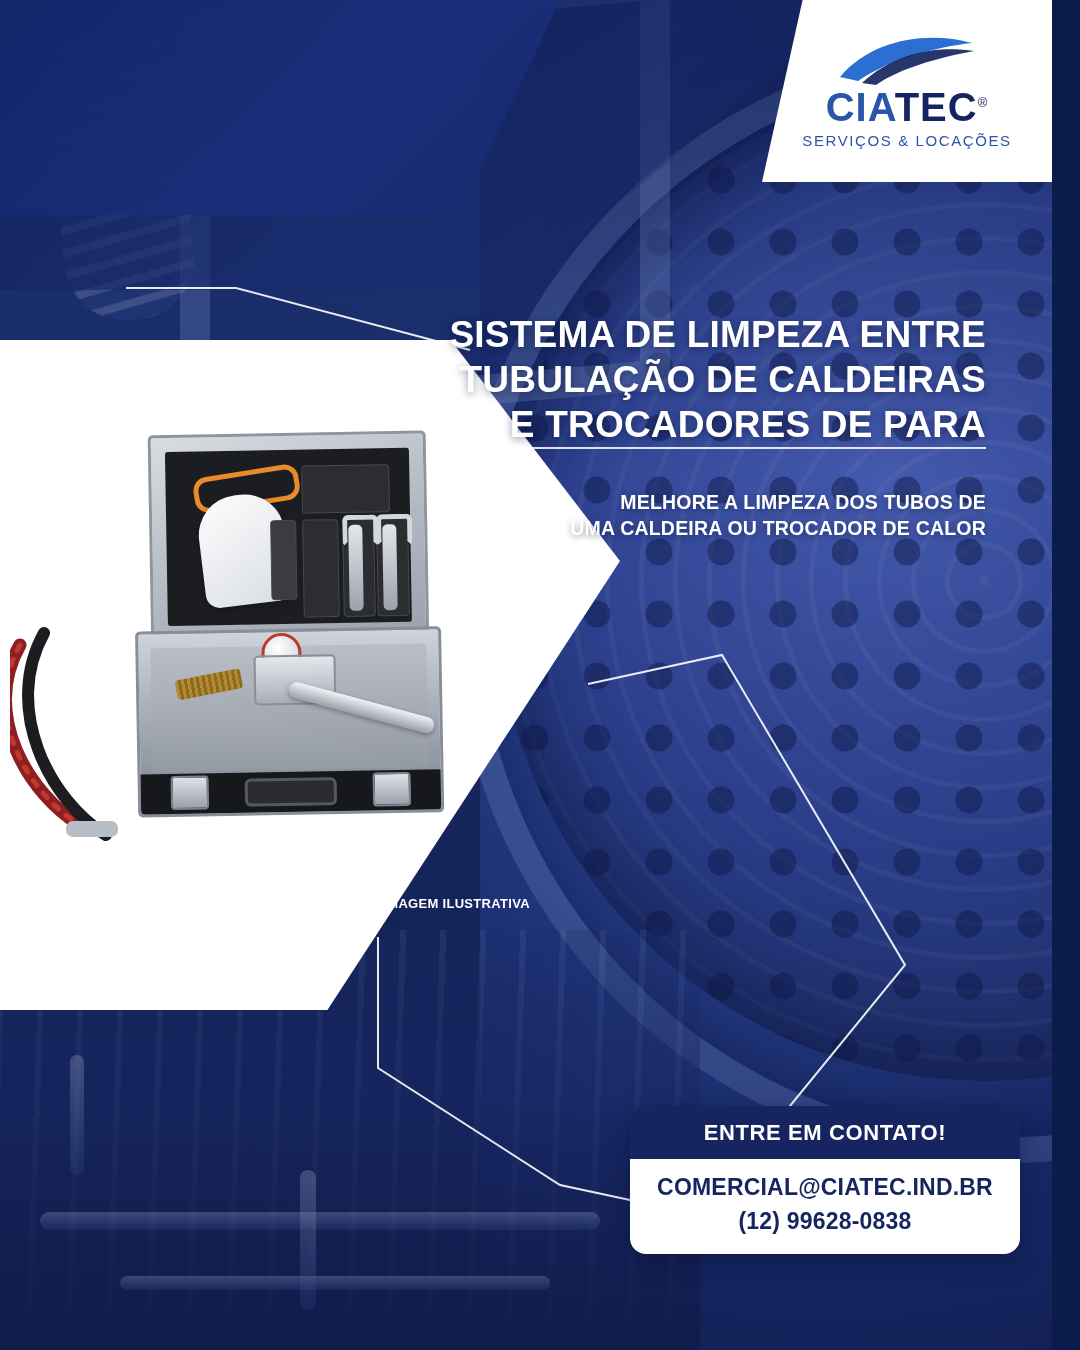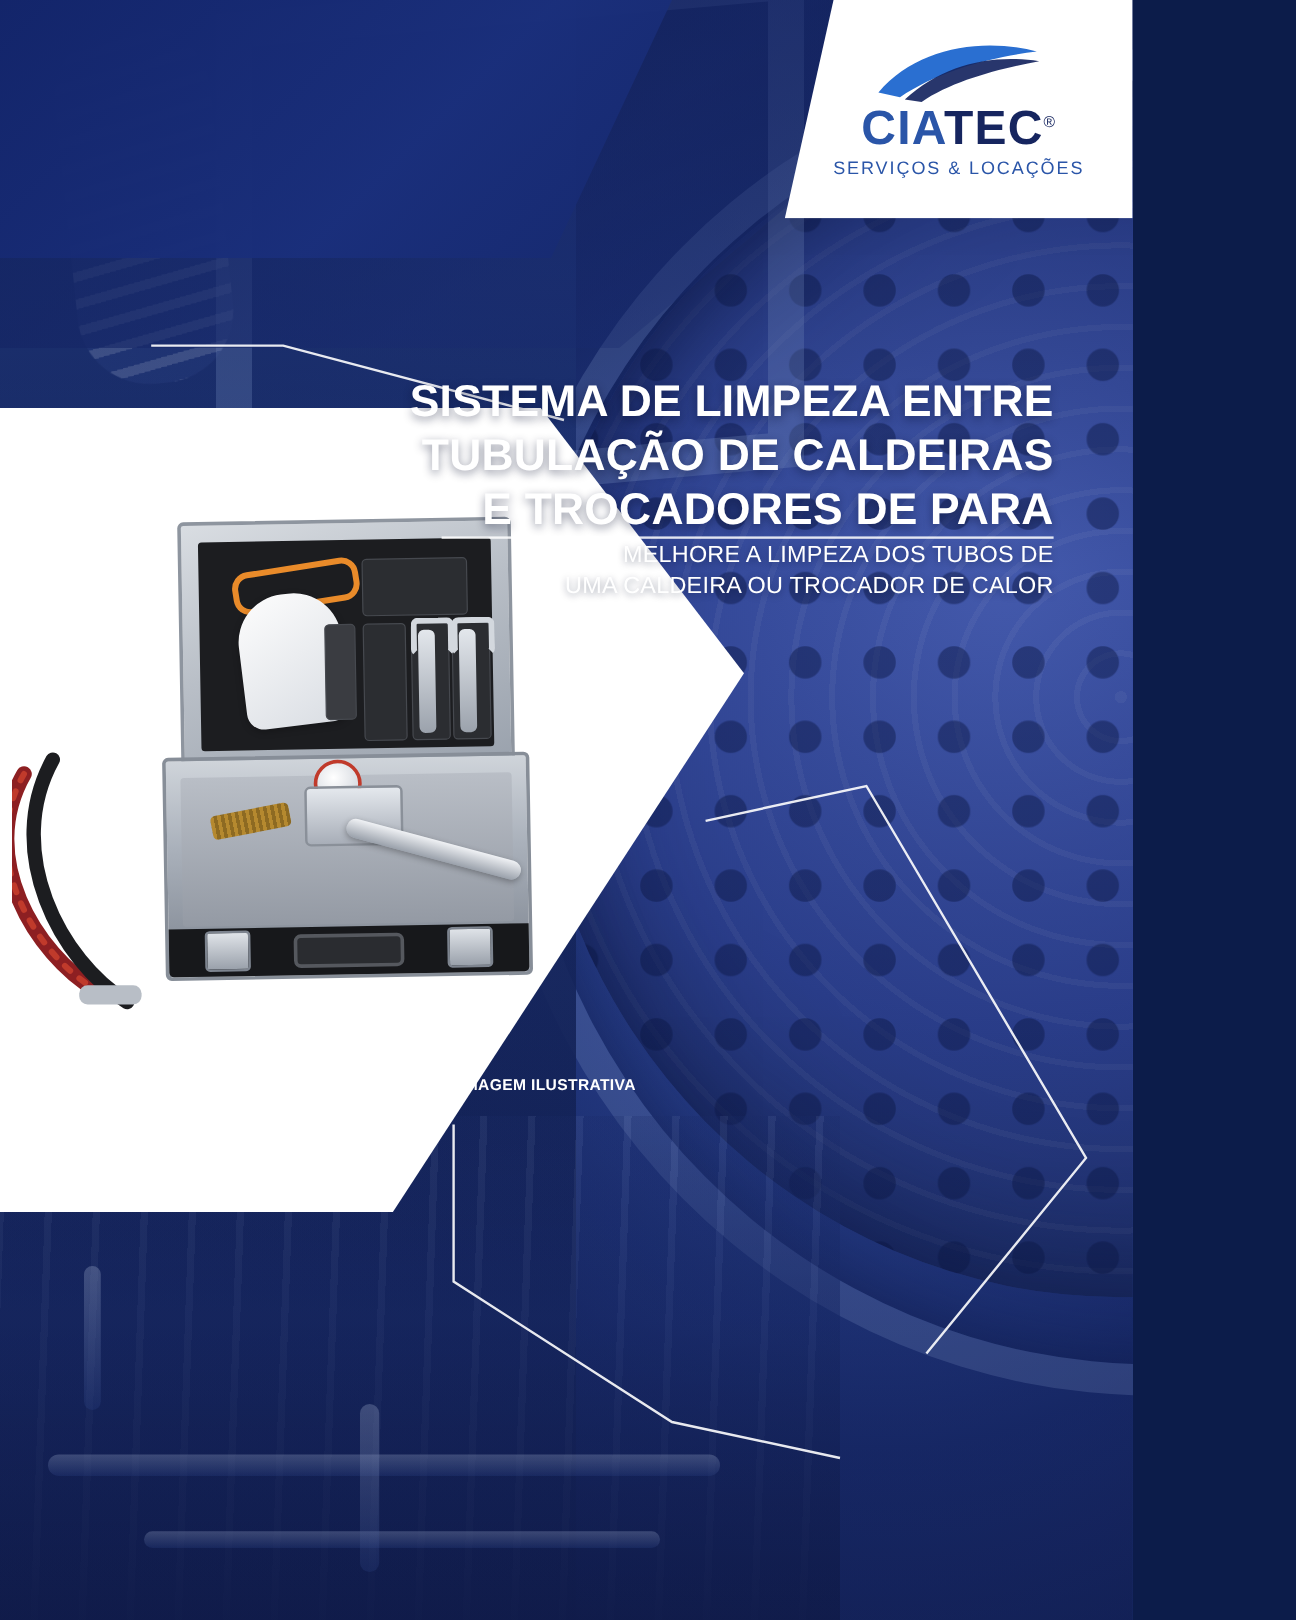--- a/index.html
+++ b/index.html
@@ -2,21 +2,21 @@
 <html lang="pt-BR"><head>
 <meta charset="utf-8">
 <style>
   html, body {
     margin: 0;
     padding: 0;
     background: #0c1c4a;
   }
   .poster {
     position: relative;
-    width: 944px;
+    width: 1052px;
     height: 1350px;
     overflow: hidden;
     font-family: "Liberation Sans", sans-serif;
     background: #1b3a8c;
   }
 
   
   .bg-base {
     position: absolute; inset: 0;
     background:
@@ -292,26 +292,26 @@
     text-shadow: 0 2px 8px rgba(6,14,45,0.45);
   }
   .rule {
     position: absolute;
     right: 66px; top: 447px;
     width: 510px; height: 2px;
     background: rgba(255,255,255,0.85);
   }
   .subhead {
     position: absolute;
-    right: 66px; top: 450px;
+    right: 66px; top: 490px;
     width: 560px;
     text-align: right;
     color: #ffffff;
     font-size: 19.5px;
-    font-weight: normal;
+    font-weight: bold;
     line-height: 1.32;
     letter-spacing: 0.2px;
     text-shadow: 0 2px 6px rgba(6,14,45,0.4);
   }
 
   
   .contact-card {
     position: absolute;
     right: 32px; bottom: 96px;
     width: 390px;
@@ -426,14 +426,21 @@
     <div>SISTEMA DE LIMPEZA ENTRE</div>
     <div>TUBULAÇÃO DE CALDEIRAS</div>
     <div>E TROCADORES DE PARA</div>
   </div>
   <div class="rule"></div>
   <div class="subhead">
     <div>MELHORE A LIMPEZA DOS TUBOS DE</div>
     <div>UMA CALDEIRA OU TROCADOR DE CALOR</div>
   </div>
 
+  <div class="contact-card">
+    <div class="contact-head">ENTRE EM CONTATO!</div>
+    <div class="contact-body">
+      <div>COMERCIAL@CIATEC.IND.BR</div>
+      <div>(12) 99628-0838</div>
+    </div>
+  </div>
 
 </div>
 
 </body></html>

